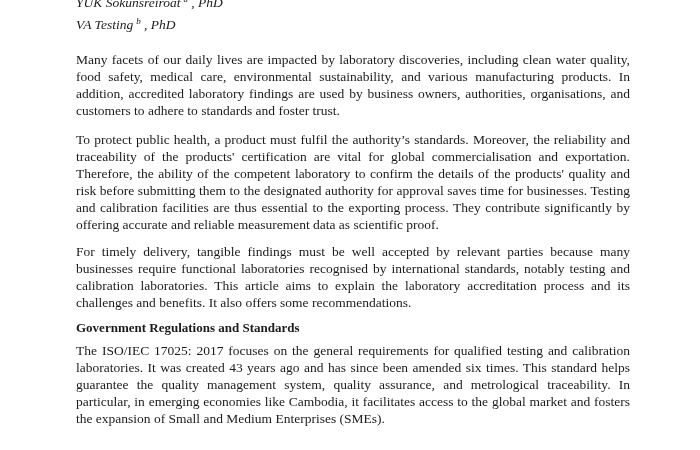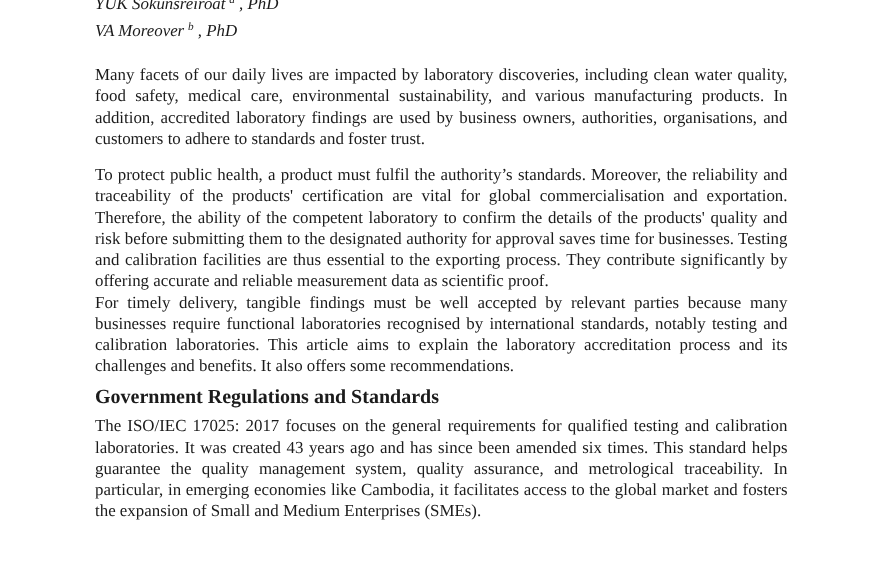--- a/index.html
+++ b/index.html
@@ -43,39 +43,39 @@
     vertical-align: super;
     line-height: 0;
     margin-left: 3px;
   }
   .body-paragraph {
     margin: 0;
     text-align: justify;
     line-height: 17px;
   }
   .mb12 { margin-bottom: 12px; margin-top: 15px; }
-  .mb10 { }
+  .mb10 { margin-bottom: 10px; }
   .mb8  { margin-bottom: 8px; }
   .section-heading {
     font-weight: bold;
-    font-size: 16px;
+    font-size: 13px;
     line-height: 17px;
     margin: 0 0 6px 0;
     text-align: left;
   }
 </style>
 </head>
 <body>
 
 <div class="page">
   <div class="content">
 
     <div class="authors">
       <div class="author-line"><span>YUK Sokunsreiroat</span><sup class="author-note">a</sup><span> , PhD</span></div>
-      <div class="author-line"><span>VA Moreover</span><sup class="author-note">b</sup><span> , PhD</span></div>
+      <div class="author-line"><span>VA Testing</span><sup class="author-note">b</sup><span> , PhD</span></div>
     </div>
 
     <p class="body-paragraph mb12">Many facets of our daily lives are impacted by laboratory discoveries, including clean water quality, food safety, medical care, environmental sustainability, and various manufacturing products. In addition, accredited laboratory findings are used by business owners, authorities, organisations, and customers to adhere to standards and foster trust.</p>
 
     <p class="body-paragraph mb10">To protect public health, a product must fulfil the authority’s standards. Moreover, the reliability and traceability of the products' certification are vital for global commercialisation and exportation. Therefore, the ability of the competent laboratory to confirm the details of the products' quality and risk before submitting them to the designated authority for approval saves time for businesses. Testing and calibration facilities are thus essential to the exporting process. They contribute significantly by offering accurate and reliable measurement data as scientific proof.</p>
 
     <p class="body-paragraph mb8">For timely delivery, tangible findings must be well accepted by relevant parties because many businesses require functional laboratories recognised by international standards, notably testing and calibration laboratories. This article aims to explain the laboratory accreditation process and its challenges and benefits. It also offers some recommendations.</p>
 
     <h2 class="section-heading">Government Regulations and Standards</h2>
 

